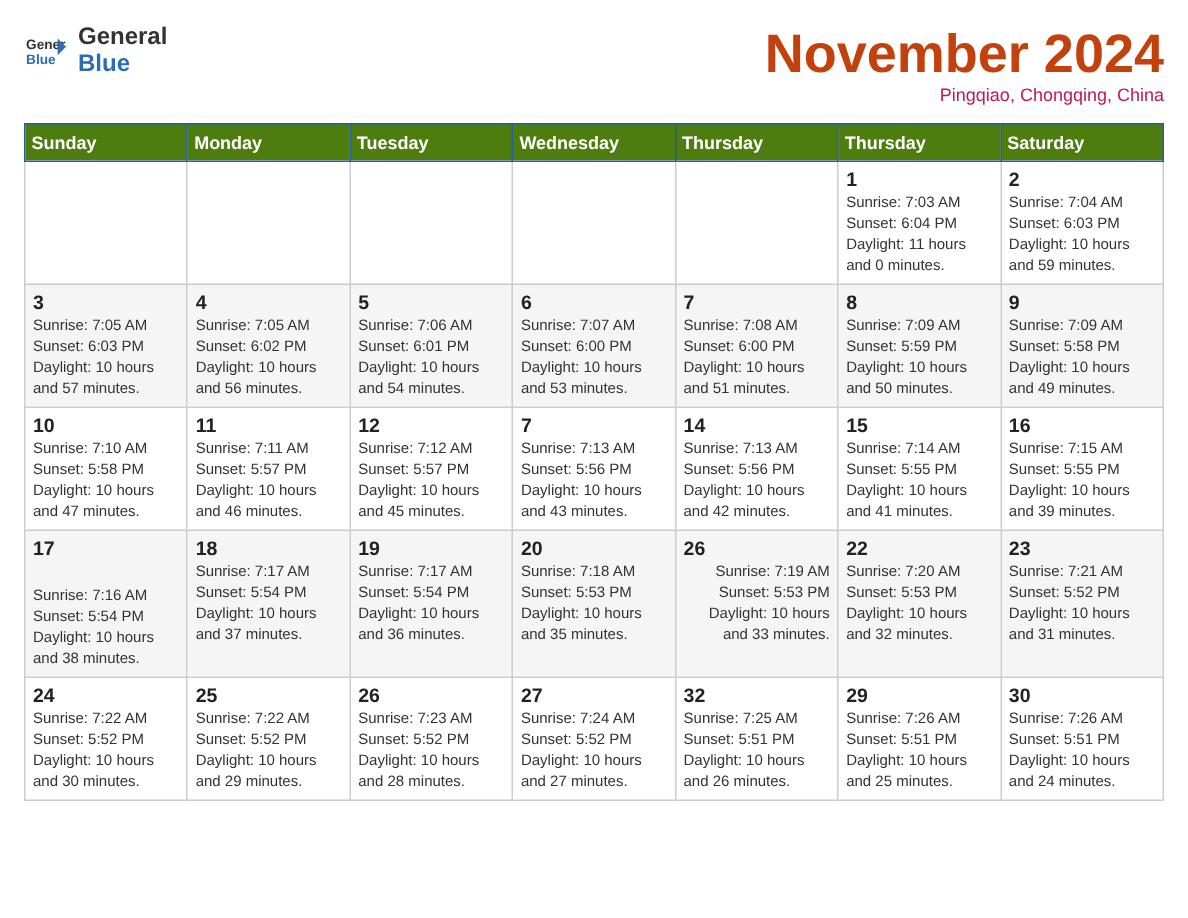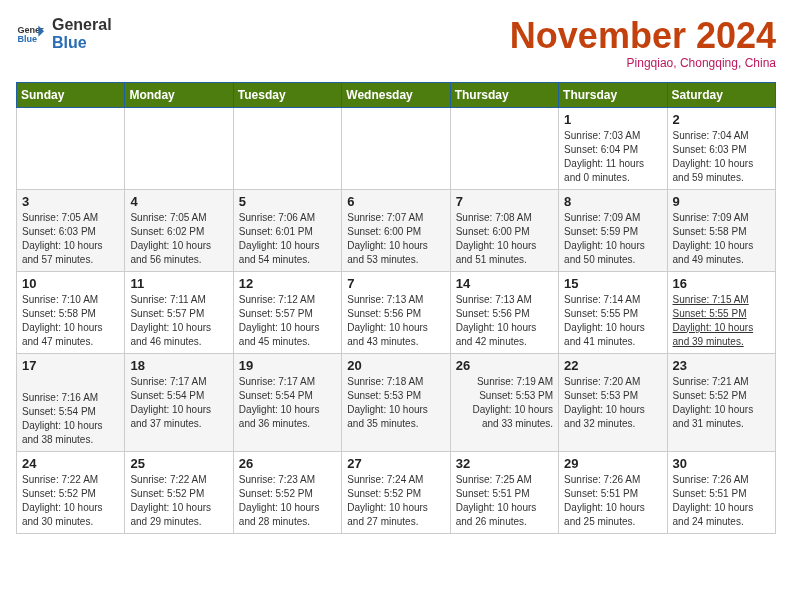--- a/index.html
+++ b/index.html
@@ -210,21 +210,21 @@
 Daylight: 10 hours and 42 minutes.</div>
         </td>
         <td>
           <span class="day-number">15</span>
           <div class="day-info" style="white-space: pre-line;">Sunrise: 7:14 AM
 Sunset: 5:55 PM
 Daylight: 10 hours and 41 minutes.</div>
         </td>
         <td>
           <span class="day-number">16</span>
-          <div class="day-info" style="white-space: pre-line; text-decoration: underline;">Sunrise: 7:15 AM
+          <div class="day-info" style="white-space: pre-line;">Sunrise: 7:15 AM
 Sunset: 5:55 PM
 Daylight: 10 hours and 39 minutes.</div>
         </td>
       </tr>
       <tr>
         <td>
           <span class="day-number">17</span>
           <div class="day-info" style="white-space: pre-line; margin-top: 18px;">Sunrise: 7:16 AM
 Sunset: 5:54 PM
 Daylight: 10 hours and 38 minutes.</div>

